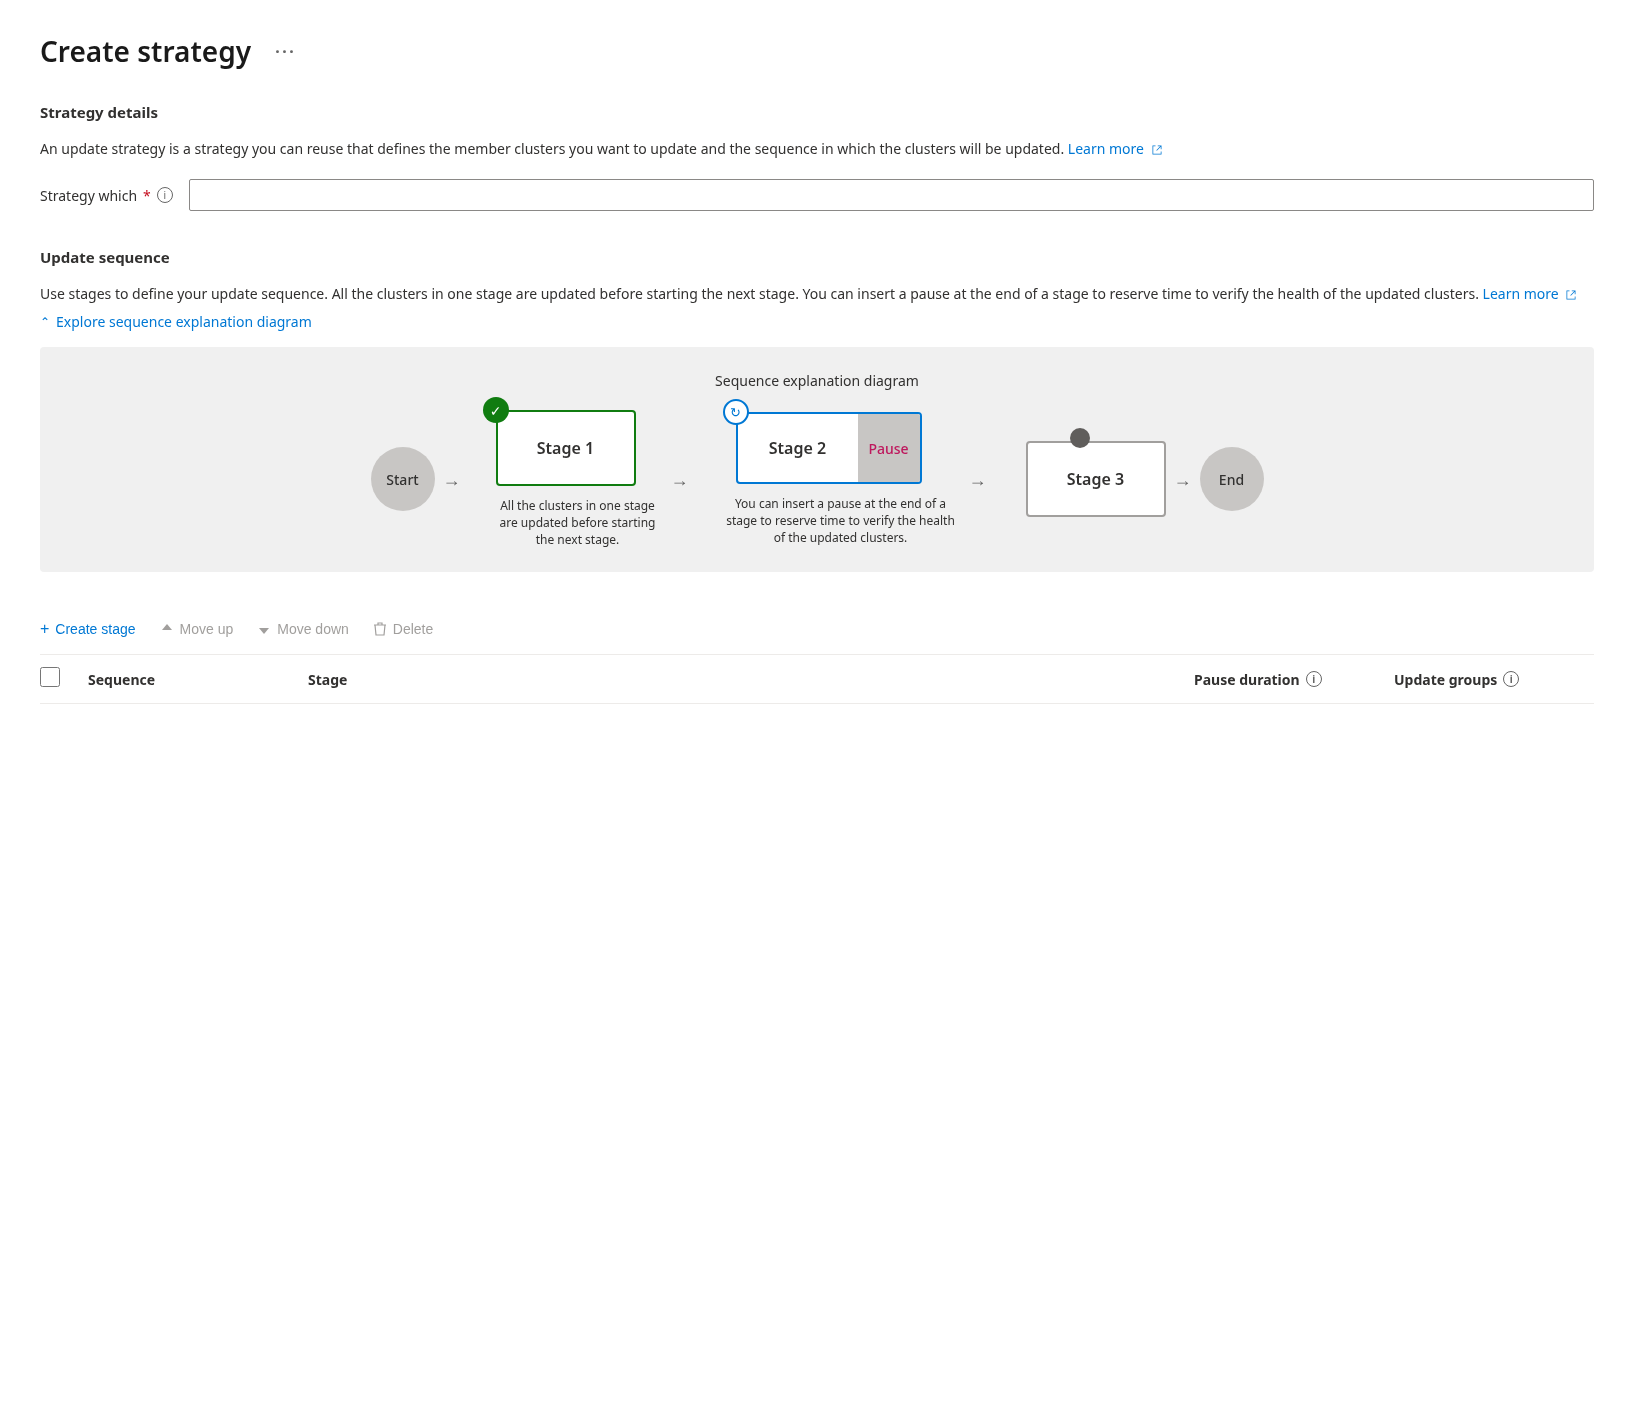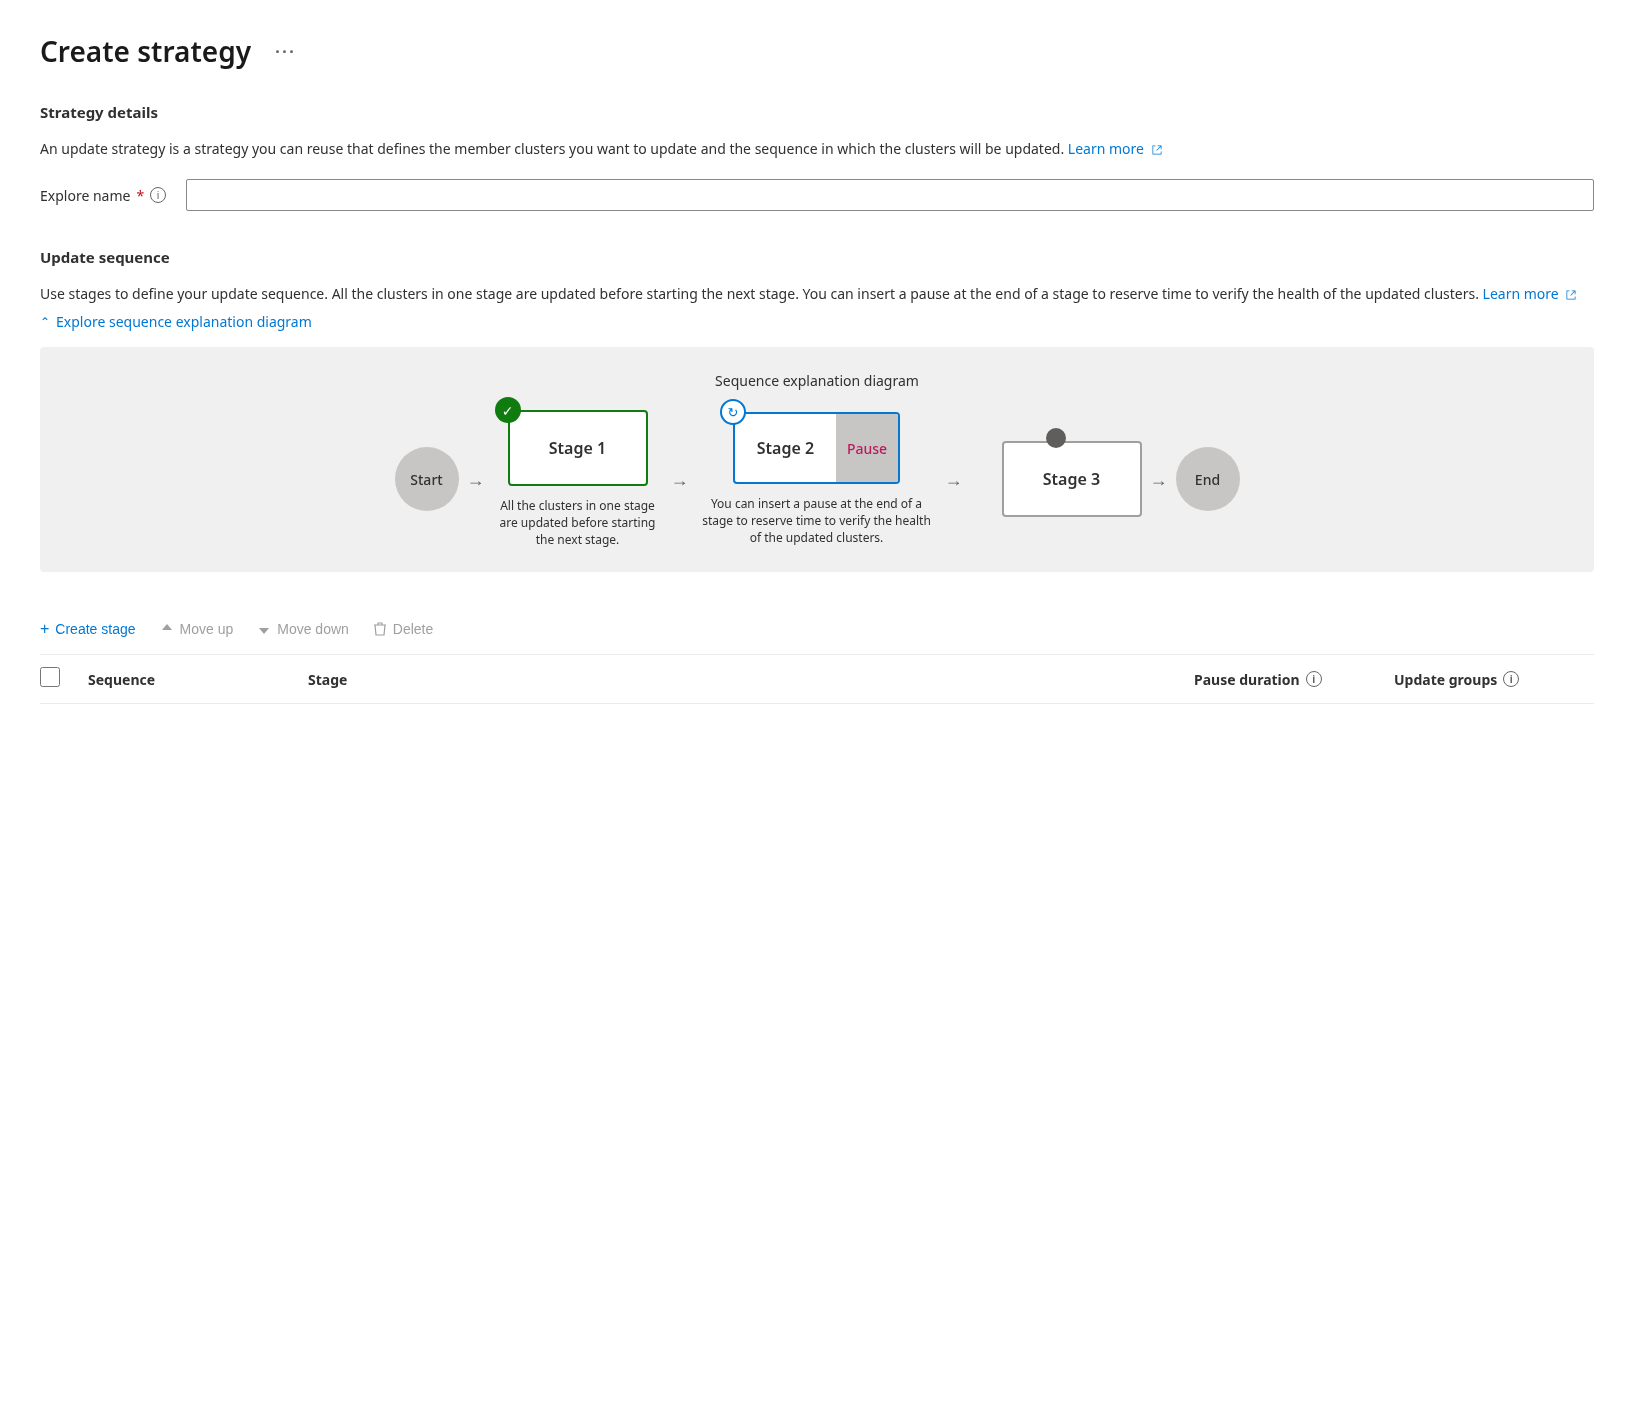--- a/index.html
+++ b/index.html
@@ -201,21 +201,21 @@
 
     .pause-group {
       display: flex;
       align-items: center;
       border: 2px solid #0078d4;
       border-radius: 4px;
       background: #fff;
       overflow: hidden;
     }
     .pause-stage-box {
-      width: 101px;
+      width: 120px;
       height: 68px;
       display: flex;
       align-items: center;
       justify-content: center;
       font-size: 16px;
       font-weight: 600;
       color: #323130;
       border: none;
     }
     .pause-box {
@@ -230,20 +230,21 @@
       color: #be185d;
     }
 
     .diagram-label {
       margin-top: 12px;
       font-size: 12px;
       color: #323130;
       text-align: center;
       max-width: 200px;
       line-height: 1.4;
+      margin-left: 24px;
     }
 
     .toolbar {
       display: flex;
       align-items: center;
       gap: 24px;
       padding: 12px 0;
       border-bottom: 1px solid #edebe9;
       margin-bottom: 0;
     }
@@ -307,21 +308,21 @@
     <a class="learn-more">
       <span>Learn more</span>
       <svg class="ext-link-icon" viewBox="0 0 16 16" fill="#0078d4">
           <path d="M6 2H2v12h12v-4h-1v3H3V3h3V2zM9 2v1h3.3L7.1 8.2l.7.7 5.2-5.2V7h1V2H9z"></path>
         </svg>
     </a>
   </p>
 
   <div class="form-row">
     <label class="form-label">
-      <span>Explore name</span>
+      <span>Strategy which</span>
       <span class="required-star">*</span>
       <span class="info-icon">i</span>
     </label>
     <input type="text" class="form-input" placeholder="" style="">
   </div>
 </div>
 
 <div class="update-sequence-section">
   <div class="section-title">Update sequence</div>
   <p class="description-text">

